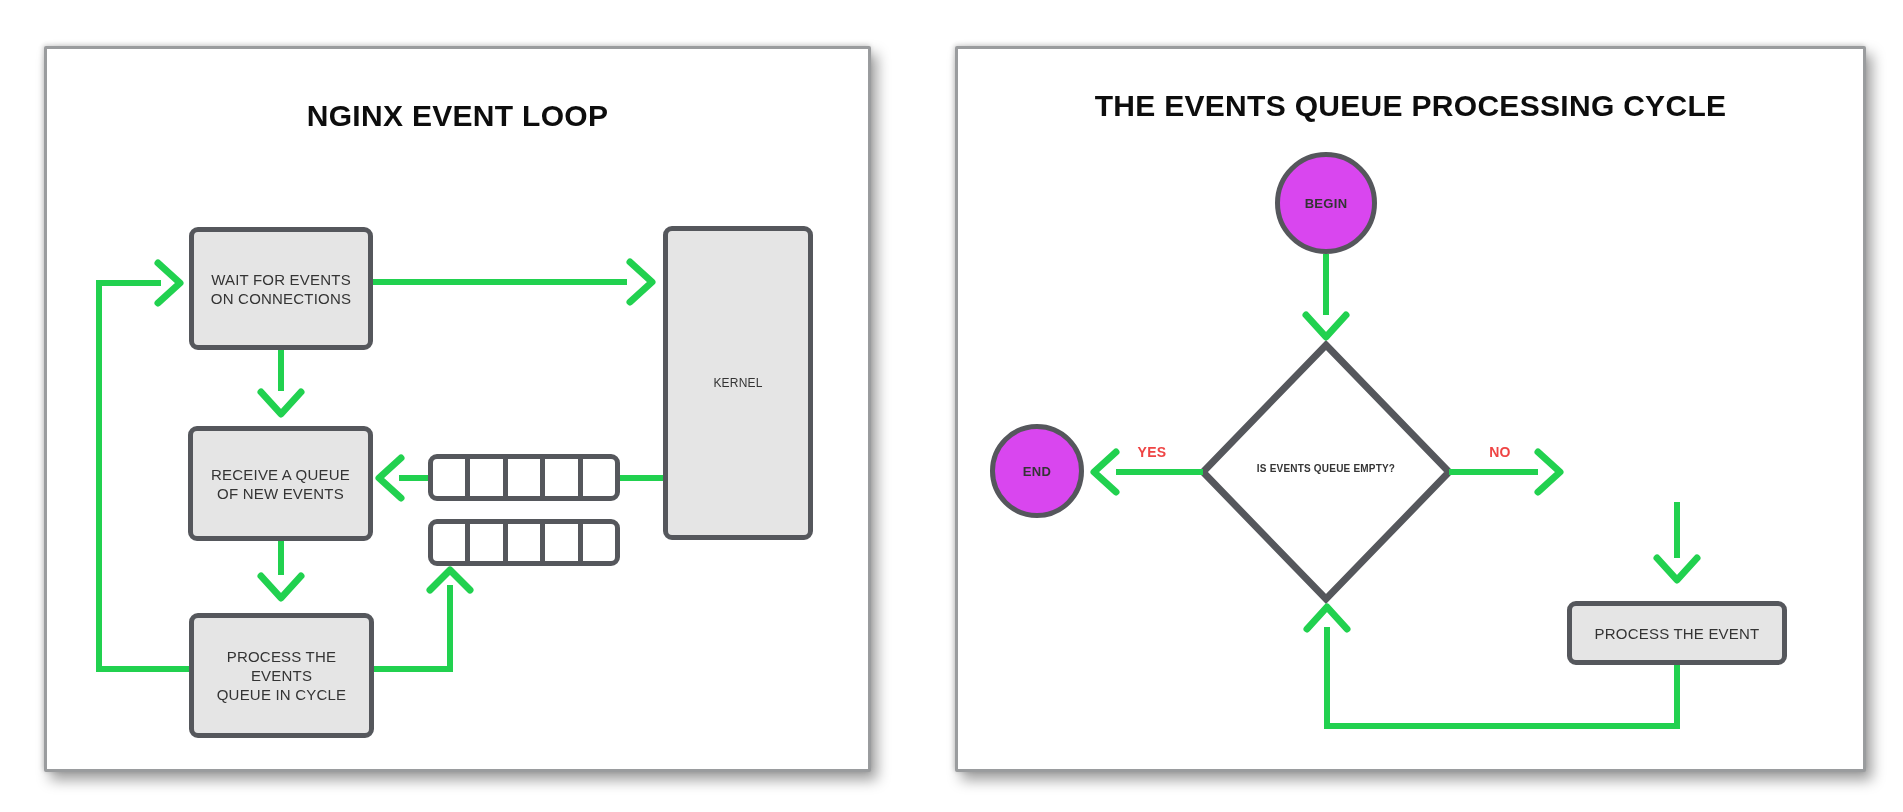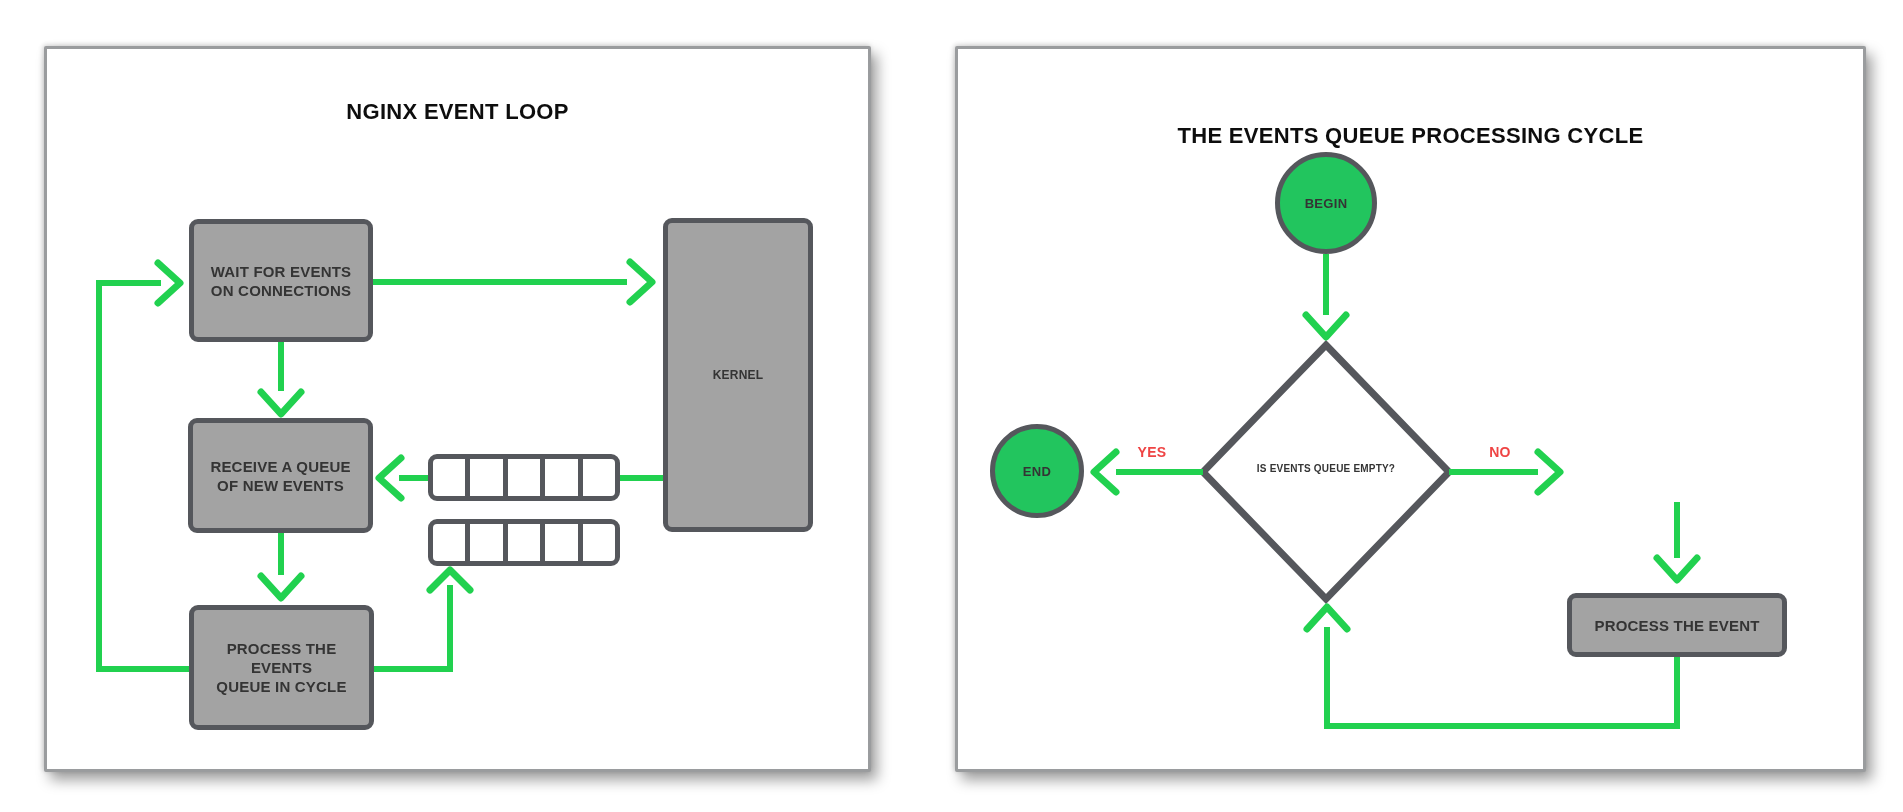--- a/index.html
+++ b/index.html
@@ -10,34 +10,35 @@
   }
   .panel{
     position:absolute;background:#fff;
     border:3px solid #9a9c9e;border-radius:2px;
     box-shadow:6px 8px 14px rgba(0,0,0,.38), -1px -1px 5px rgba(0,0,0,.18);
   }
   .panel-inner{position:absolute;inset:0;}
   .wires{position:absolute;left:0;top:0;pointer-events:none;}
   .diagram-title{
     position:absolute;left:0;right:0;text-align:center;
-    font-weight:bold;font-size:22px;letter-spacing:.3px;color:#0d0d0d;
+    font-weight:bold;font-size:30px;letter-spacing:.3px;color:#0d0d0d;
     white-space:nowrap;
   }
   .node{
     position:absolute;display:flex;align-items:center;justify-content:center;
-    background:#a3a3a3;border:5px solid #55575c;border-radius:9px;
-    text-align:center;font-weight:bold;color:#343434;
+    background:#e5e5e5;border:5px solid #55575c;border-radius:9px;
+    text-align:center;font-weight:normal;color:#343434;
     font-size:15px;line-height:19px;white-space:pre-line;letter-spacing:.2px;
     box-sizing:border-box;
+    margin-top:8px;
   }
   .node.small-text{font-size:12px;}
   .circle-node{
     position:absolute;display:flex;align-items:center;justify-content:center;
-    background:#22c55e;border:5px solid #55575c;border-radius:50%;
+    background:#d946ef;border:5px solid #55575c;border-radius:50%;
     font-weight:bold;font-size:13px;color:#343434;letter-spacing:.3px;
     box-sizing:border-box;text-align:center;
   }
   .strip{
     position:absolute;display:flex;
     border:5px solid #55575c;border-radius:9px;background:#55575c;
     box-sizing:border-box;overflow:hidden;
   }
   .strip .cell{flex:1 1 0;background:#fff;}
   .strip .cell + .cell{margin-left:5px;}
@@ -131,21 +132,21 @@
         <polyline points="580,403 602,423 580,443" stroke-width="7" stroke-linecap="round" stroke-linejoin="round"></polyline>
 
         <path d="M719 453 V509" stroke-width="6"></path>
         <polyline points="699,509 719,531 739,509" stroke-width="7" stroke-linecap="round" stroke-linejoin="round"></polyline>
 
         <path d="M719 608 V677 H369 V578" stroke-width="6"></path>
         <polyline points="349,580 369,558 389,580" stroke-width="7" stroke-linecap="round" stroke-linejoin="round"></polyline>
       </g>
     </svg>
 
-    <div class="diagram-title" style="top:40px;margin-top:34px;">THE EVENTS QUEUE PROCESSING CYCLE</div>
+    <div class="diagram-title" style="top:40px;">THE EVENTS QUEUE PROCESSING CYCLE</div>
 
     <div class="circle-node" style="left:317px;top:103px;width:102px;height:102px;">BEGIN</div>
 
     <div class="decision-label" style="left:258px;top:414px;width:220px;">IS EVENTS QUEUE EMPTY?</div>
 
     <div class="edge-label" style="left:164px;top:395px;width:60px;">YES</div>
 
     <div class="edge-label" style="left:512px;top:395px;width:60px;">NO</div>
 
     <div class="circle-node" style="left:32px;top:375px;width:94px;height:94px;">END</div>

